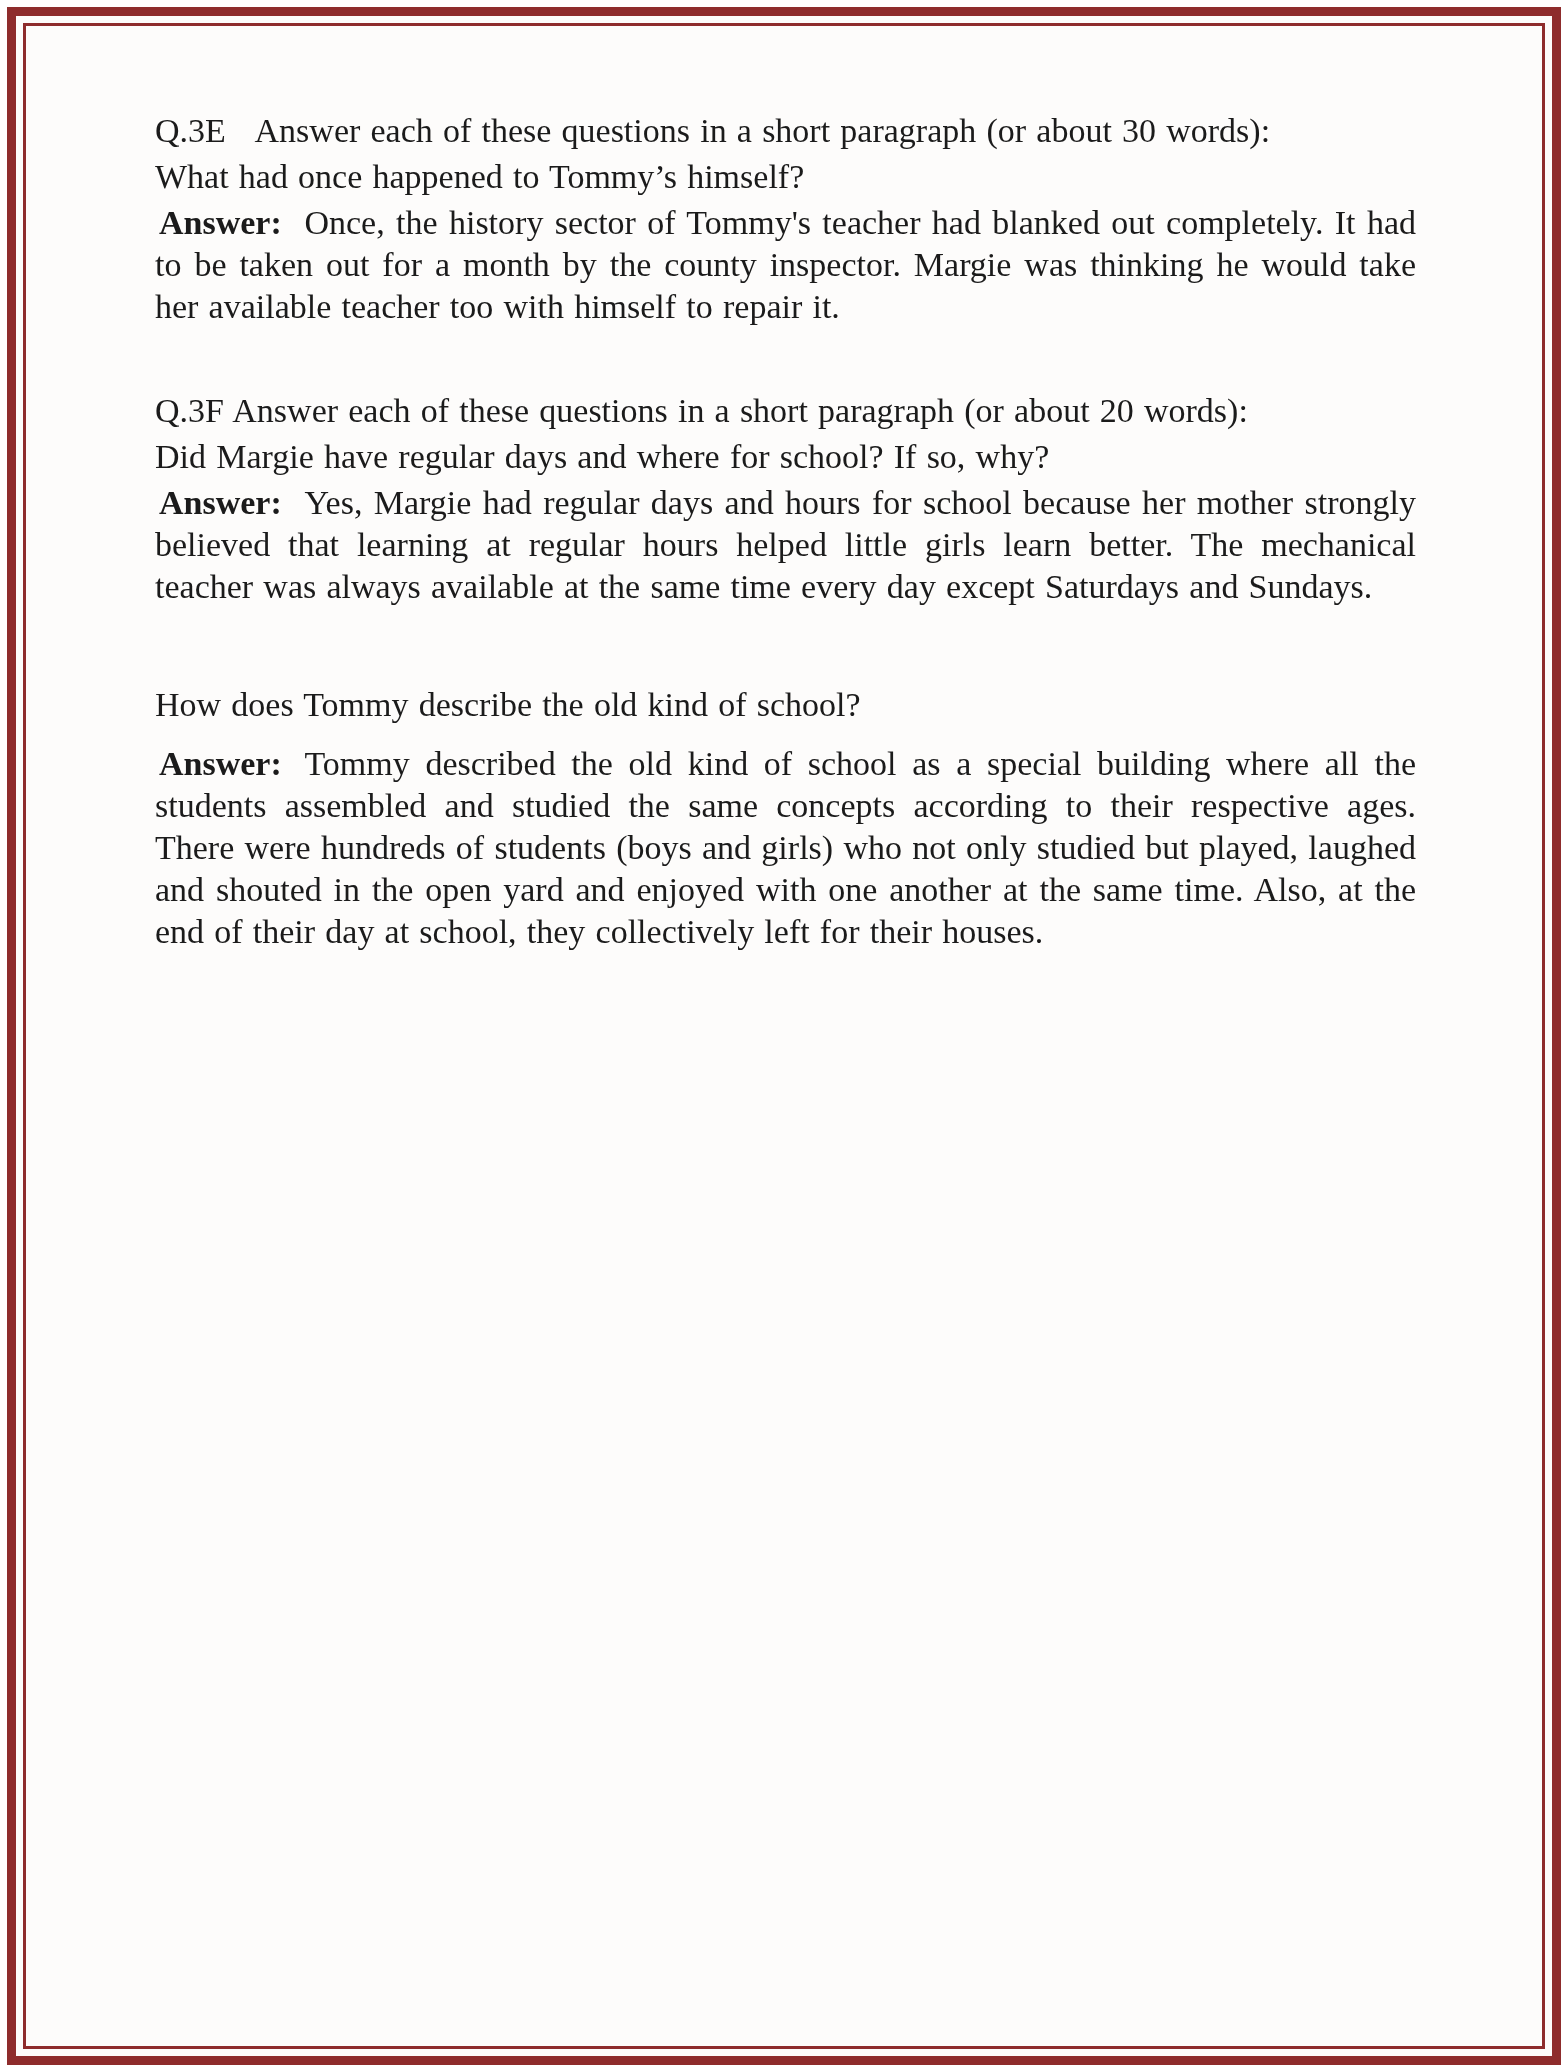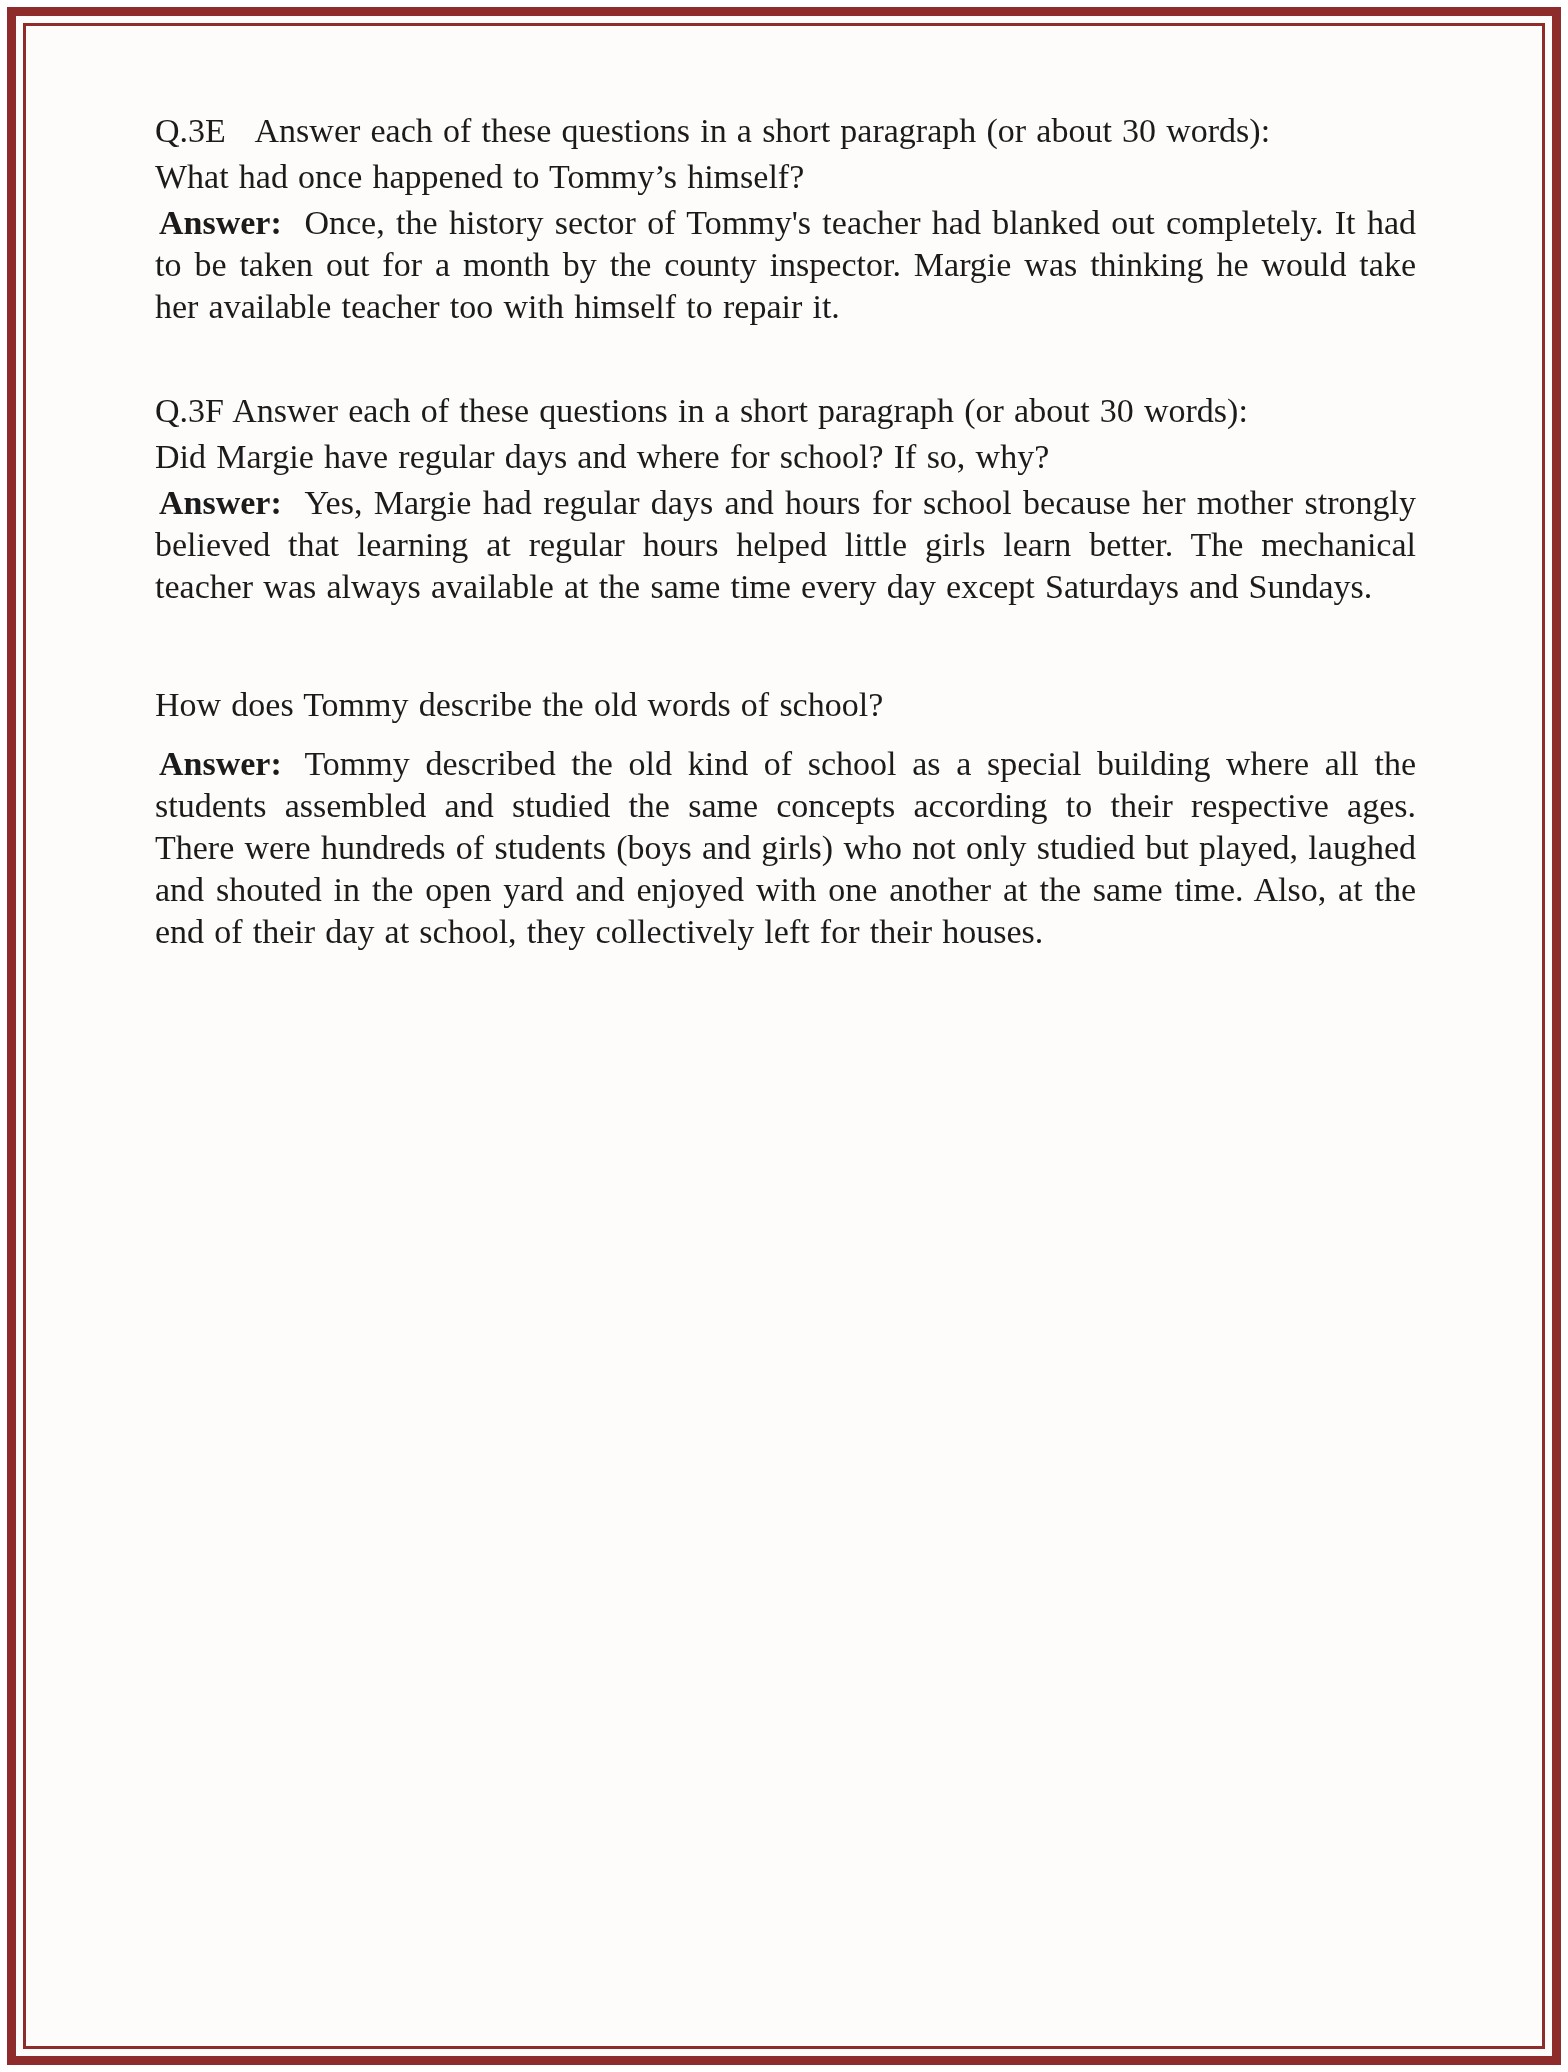--- a/index.html
+++ b/index.html
@@ -51,25 +51,25 @@
 
   <div class="content">
 
     <section class="qa first">
       <p class="para heading">Q.3E&nbsp;&nbsp; Answer each of these questions in a short paragraph (or about 30 words):</p>
       <p class="para question">What had once happened to Tommy’s himself?</p>
       <p class="para answer"><b class="answer-label">Answer:</b><span class="answer-body">Once, the history sector of Tommy's teacher had blanked out completely. It had to be taken out for a month by the county inspector. Margie was thinking he would take her available teacher too with himself to repair it.</span></p>
     </section>
 
     <section class="qa">
-      <p class="para heading">Q.3F Answer each of these questions in a short paragraph (or about 30 words):</p>
+      <p class="para heading">Q.3F Answer each of these questions in a short paragraph (or about 20 words):</p>
       <p class="para question">Did Margie have regular days and where for school? If so, why?</p>
       <p class="para answer"><b class="answer-label">Answer:</b><span class="answer-body">Yes, Margie had regular days and hours for school because her mother strongly believed that learning at regular hours helped little girls learn better. The mechanical teacher was always available at the same time every day except Saturdays and Sundays.</span></p>
     </section>
 
     <section class="qa">
-      <p class="para question spaced-lg">How does Tommy describe the old words of school?</p>
+      <p class="para question spaced-lg">How does Tommy describe the old kind of school?</p>
       <p class="para answer spaced-sm"><b class="answer-label">Answer:</b><span class="answer-body">Tommy described the old kind of school as a special building where all the students assembled and studied the same concepts according to their respective ages. There were hundreds of students (boys and girls) who not only studied but played, laughed and shouted in the open yard and enjoyed with one another at the same time. Also, at the end of their day at school, they collectively left for their houses.</span></p>
     </section>
 
 
   </div>
 </div>
 
 </body></html>

